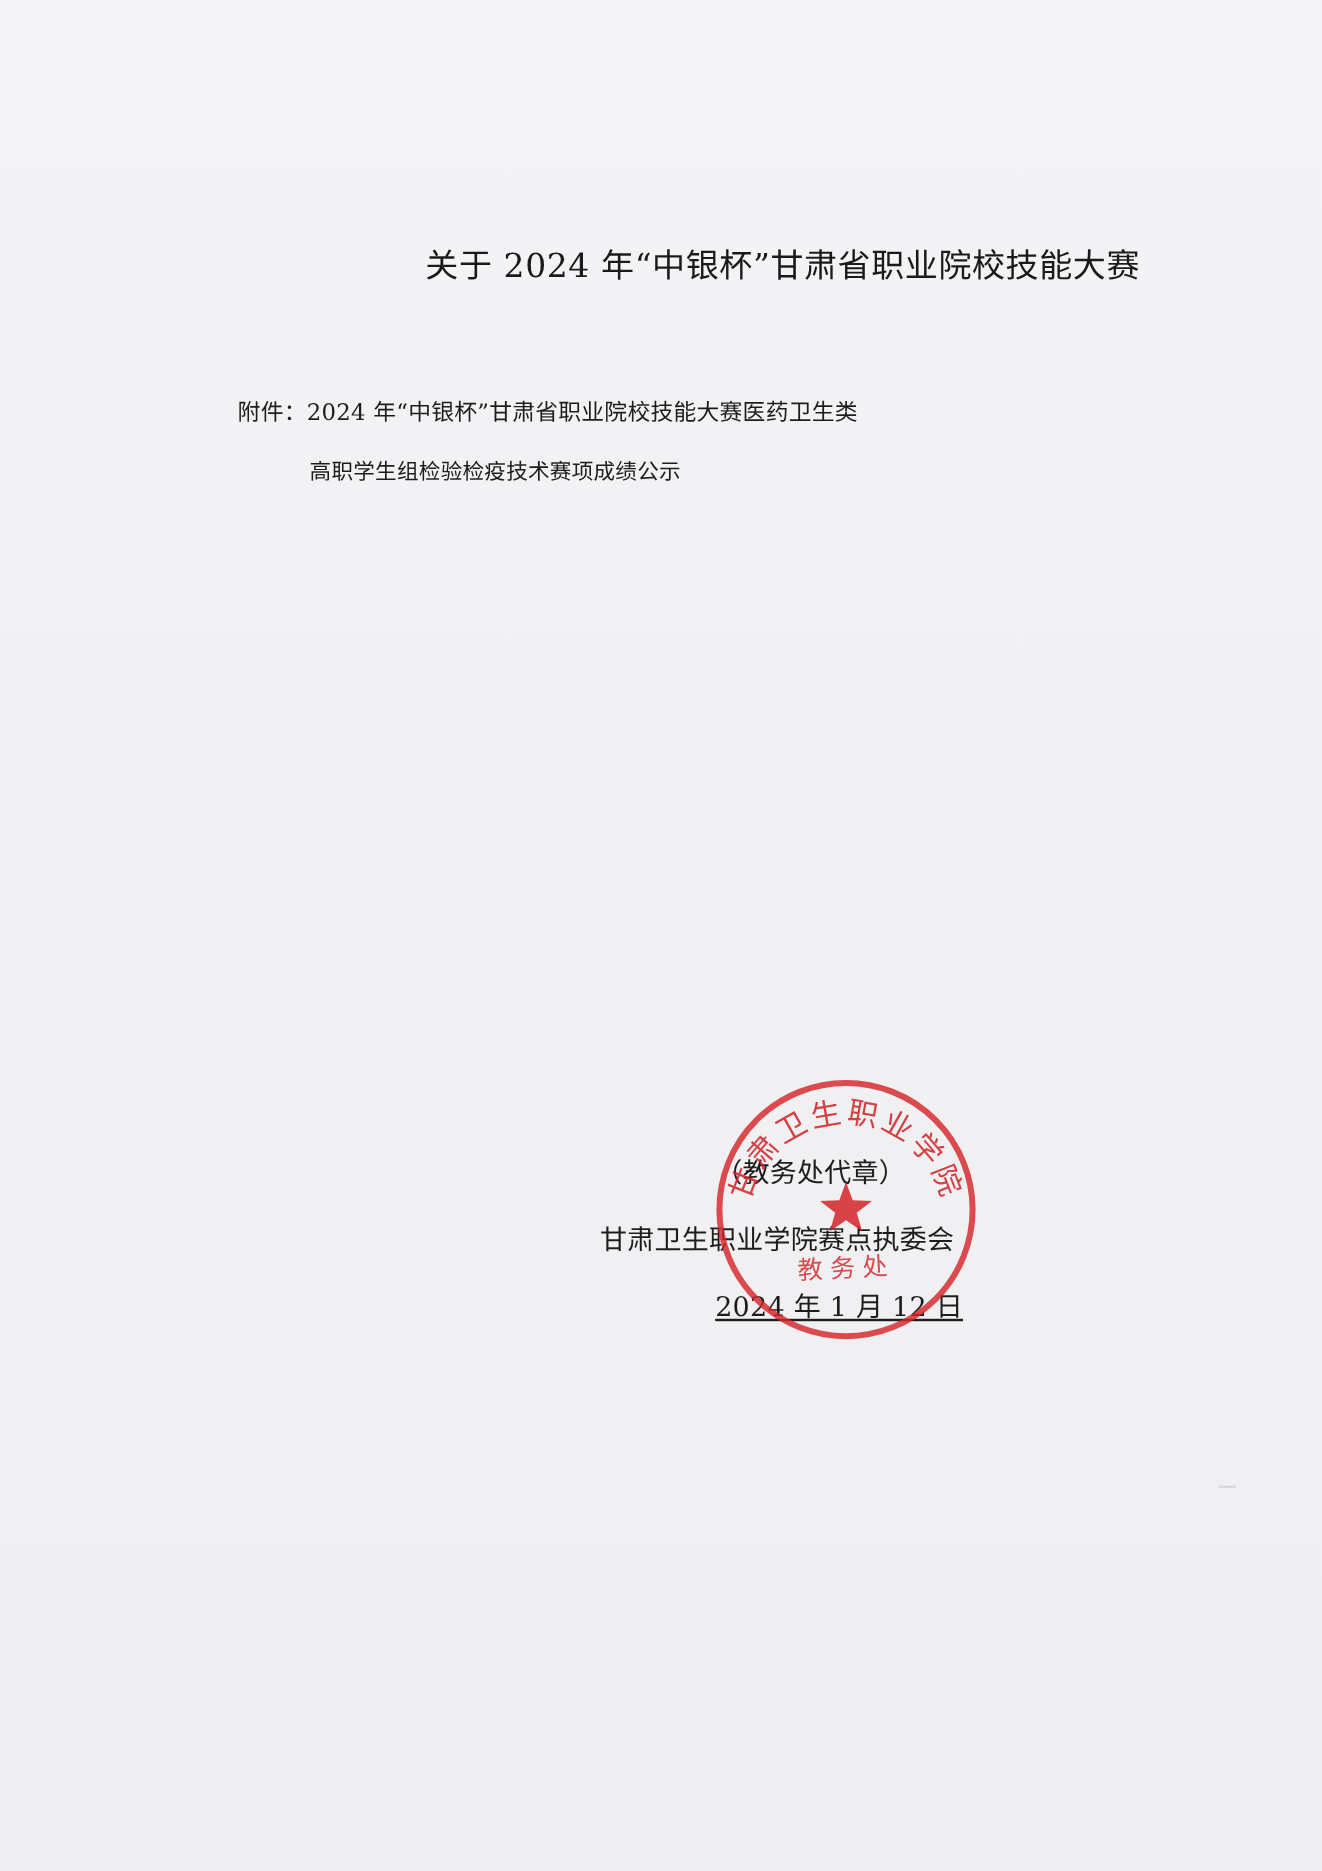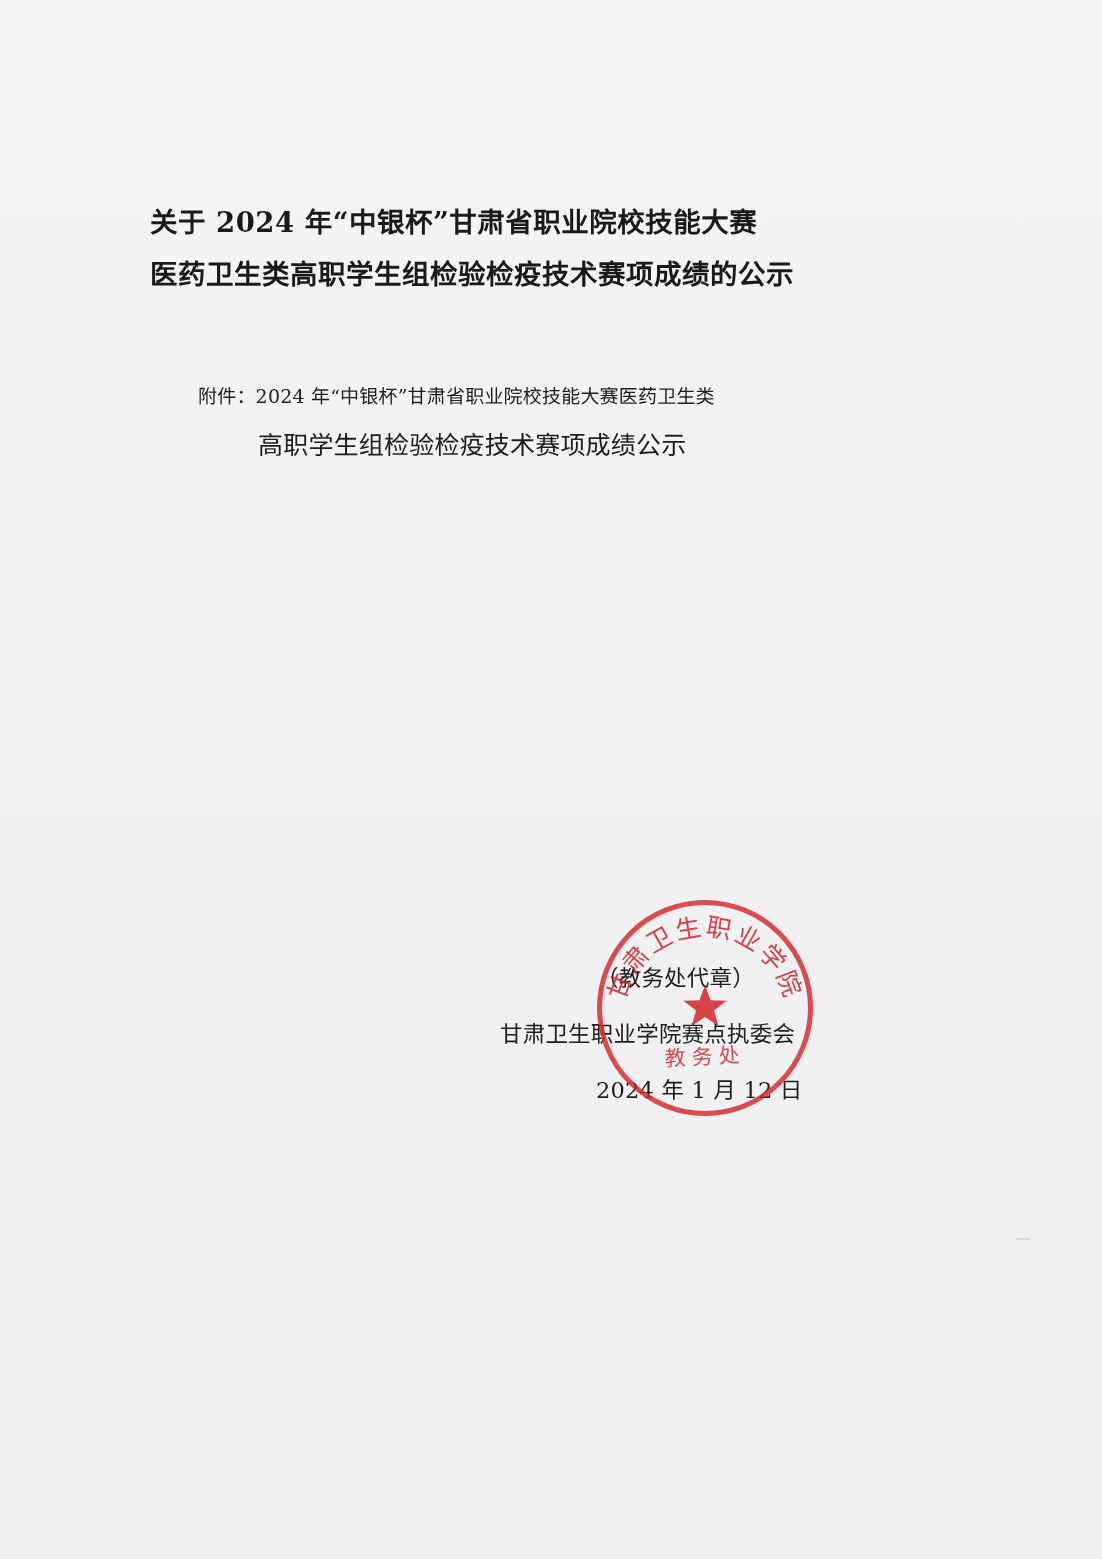--- a/index.html
+++ b/index.html
@@ -20,27 +20,26 @@
     background: linear-gradient(180deg, #f4f3f5 0%, #f1f0f2 40%, #efeef0 100%);
     box-sizing: border-box;
   }
   .content {
     position: absolute;
     left: 150px;
     top: 196px;
     width: 800px;
   }
   .doc-title {
-    text-align: left;
+    text-align: right;
     font-size: 27.5px;
     line-height: 52px;
     color: #1a1a1a;
     letter-spacing: 0.5px;
     font-family: "DejaVu Serif", "Liberation Serif", serif;
-    font-weight: bold;
   }
   .doc-title .line {
     display: block;
     white-space: nowrap;
   }
   .body-block {
     margin-top: 64px;
   }
   .para {
     font-size: 22.5px;
@@ -57,42 +56,42 @@
     margin-top: 72px;
   }
   .attach-line1 {
     font-size: 19px;
     line-height: 49px;
     color: #1d1d1d;
     text-indent: 48px;
     letter-spacing: 0.2px;
   }
   .attach-line2 {
-    font-size: 25px;
+    font-size: 18px;
     line-height: 49px;
     color: #1d1d1d;
     padding-left: 108px;
     letter-spacing: 0.2px;
   }
   .sign-block {
     position: absolute;
     left: 500px;
     top: 950px;
     width: 420px;
     text-align: left;
   }
   .sign-line {
     font-size: 22.5px;
     line-height: 56px;
     color: #1d1d1d;
     letter-spacing: 0.2px;
     white-space: nowrap;
   }
   .sign-line.indent1 { padding-left: 96px; }
-  .sign-line.indent2 { padding-left: 96px; }
+  .sign-line.indent2 { padding-left: 96px; text-decoration: underline; }
 
   
   .seal {
     position: absolute;
     left: 597px;
     top: 900px;
     width: 216px;
     height: 216px;
     pointer-events: none;
   }
@@ -153,21 +152,20 @@
 </style>
 </head>
 <body>
 
 <div class="page">
 
   <div class="content">
 
     <div class="doc-title">
       <span class="line">关于 2024 年“中银杯”甘肃省职业院校技能大赛</span>
-      <span class="line">医药卫生类高职学生组检验检疫技术赛项成绩的公示</span>
     </div>
 
 
     <div class="attach-block">
       <div class="attach-line1">附件：2024 年“中银杯”甘肃省职业院校技能大赛医药卫生类</div>
       <div class="attach-line2">高职学生组检验检疫技术赛项成绩公示</div>
     </div>
 
   </div>
 

